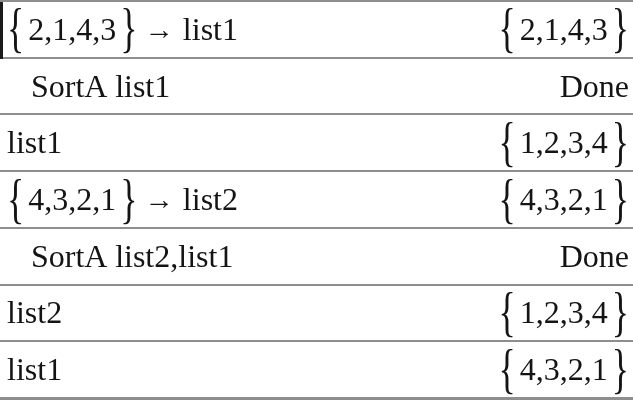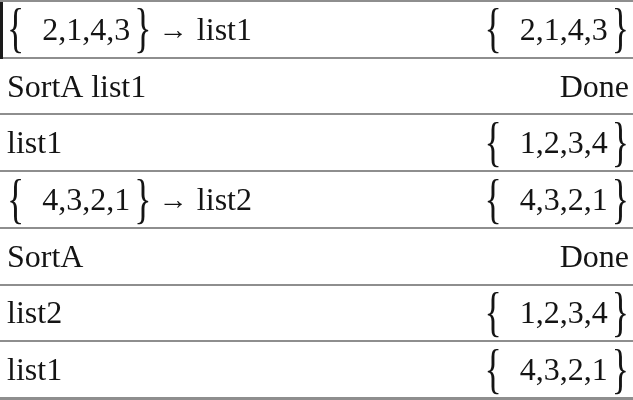--- a/index.html
+++ b/index.html
@@ -38,41 +38,40 @@
     border-bottom: 2px solid #8e8e8e;
     padding: 0 4px 0 7px;
     white-space: nowrap;
   }
   .row:last-child { border-bottom: none; }
   .expr, .result {
     display: inline-flex;
     align-items: center;
   }
   .seg-italic { }
-  .seg-plain { margin-right: 0.24em; }
+  .seg-plain { margin-right: 0.24em; margin-left: 24px; }
   .seg-arrow {
     font-style: normal;
     margin: 0 9px 0 7px;
     font-size: 0.92em;
   }
   .list-group {
     display: inline-flex;
     align-items: center;
   }
   .brace {
     display: inline-block;
     transform: scaleY(1.52);
     font-size: 1.12em;
     line-height: 1;
     font-style: normal;
     font-weight: 400;
   }
   .list-items {
     padding: 0 4px;
-    margin-left: 14px;
   }
 </style>
 </head>
 <body>
 
 <main class="screen" id="history">
   <div class="edge-fragment"></div>
 <div class="row">
       <div class="expr">
         <span class="list-group">
@@ -126,20 +125,21 @@
         <span class="list-group">
           <span class="brace">{</span>
           <span class="list-items">4,3,2,1</span>
           <span class="brace">}</span>
         </span>
       </div>
     </div>
     <div class="row">
       <div class="expr">
         <span class="seg-plain">SortA</span>
+        <span class="seg-italic">list2,list1</span>
       </div>
       <div class="result">
         <span class="seg-italic">Done</span>
       </div>
     </div>
     <div class="row">
       <div class="expr">
         <span class="seg-italic">list2</span>
       </div>
       <div class="result">

